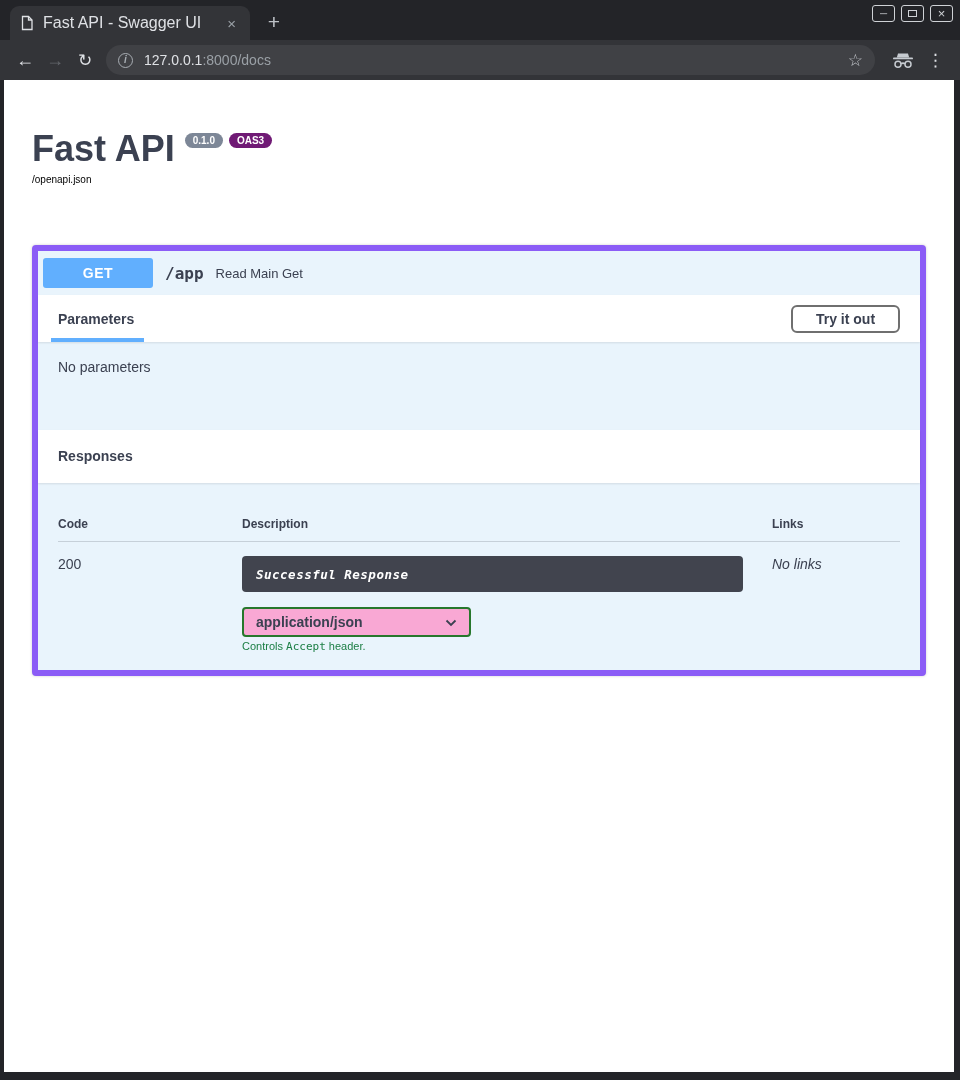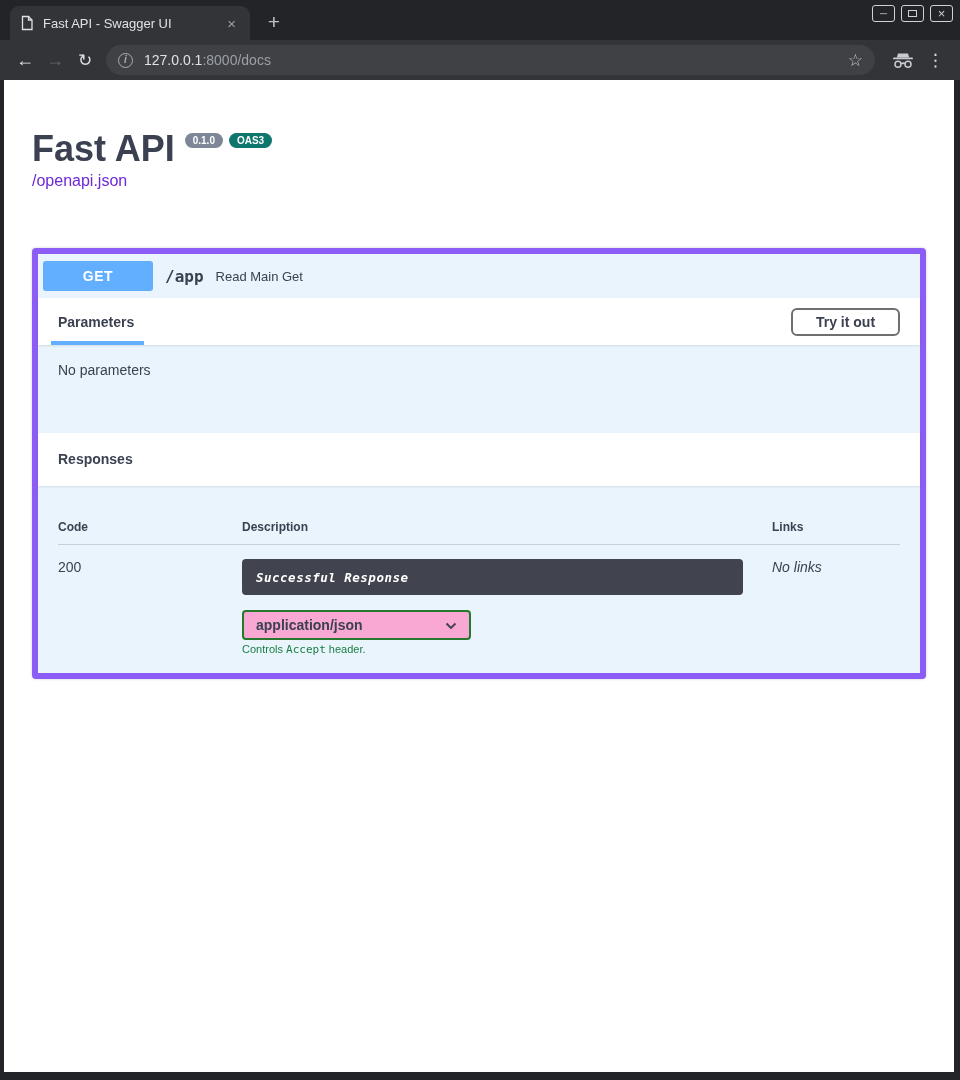--- a/index.html
+++ b/index.html
@@ -7,21 +7,21 @@
               font-family:"Liberation Sans",sans-serif; }
 
   .window { position:relative; width:960px; height:1080px; background:#232428; }
 
   
   .titlebar { position:relative; height:40px; background:#232428; }
   .tab { position:absolute; left:10px; top:6px; width:240px; height:34px;
          background:#333438; border-radius:9px 9px 0 0;
          display:flex; align-items:center; padding:0 10px; cursor:pointer; }
   .tab-fav { flex:0 0 auto; display:flex; margin-right:9px; }
-  .tab-title { flex:1; font-size:13px; color:#dfe1e5; white-space:nowrap;
+  .tab-title { flex:1; font-size:16px; color:#dfe1e5; white-space:nowrap;
                overflow:hidden; }
   .tab-close { flex:0 0 auto; color:#9aa0a6; font-size:15px; padding:0 4px;
                cursor:pointer; }
   .new-tab { position:absolute; left:260px; top:8px; width:28px; height:28px;
              color:#bdc1c6; font-size:21px; line-height:28px; text-align:center;
              cursor:pointer; }
   .win-controls { position:absolute; right:7px; top:5px; display:flex; gap:6px; }
   .win-btn { width:23px; height:17px; border:1px solid #cfd2d6; border-radius:3px;
              color:#cfd2d6; font-size:10px; line-height:15px; text-align:center;
              cursor:pointer; background:transparent; }
@@ -53,23 +53,23 @@
   .content { padding:0 28px; }
 
   
   .info { padding-top:49px; }
   .title-row { display:flex; align-items:flex-start; }
   h1.api-title { font-size:36px; line-height:40px; font-weight:700; color:#3b4151; }
   .badges { display:flex; gap:6px; margin:4px 0 0 10px; }
   .badge { font-size:10px; font-weight:700; color:#fff; padding:0 8px;
            height:15px; line-height:15px; border-radius:10px; }
   .badge-version { background:#7d8797; }
-  .badge-oas { background:#0f766e; }
-  .spec-link { display:inline-block; margin-top:3px; font-size:16px;
-               color:#6d28d9; text-decoration:none; cursor:pointer; }
+  .badge-oas { background:#701a75; }
+  .spec-link { display:inline-block; margin-top:3px; font-size:10px;
+               color:#000000; text-decoration:none; cursor:pointer; }
 
   
   .tag-section { margin-top:58px; }
   .tag-header { display:flex; align-items:center; justify-content:space-between;
                 padding:0 24px 9px 8px; border-bottom:1px solid rgba(59,65,81,.25);
                 cursor:pointer; }
   .tag-name { font-size:24px; font-weight:600; color:#3b4151; }
   .tag-arrow { display:flex; }
 
   

